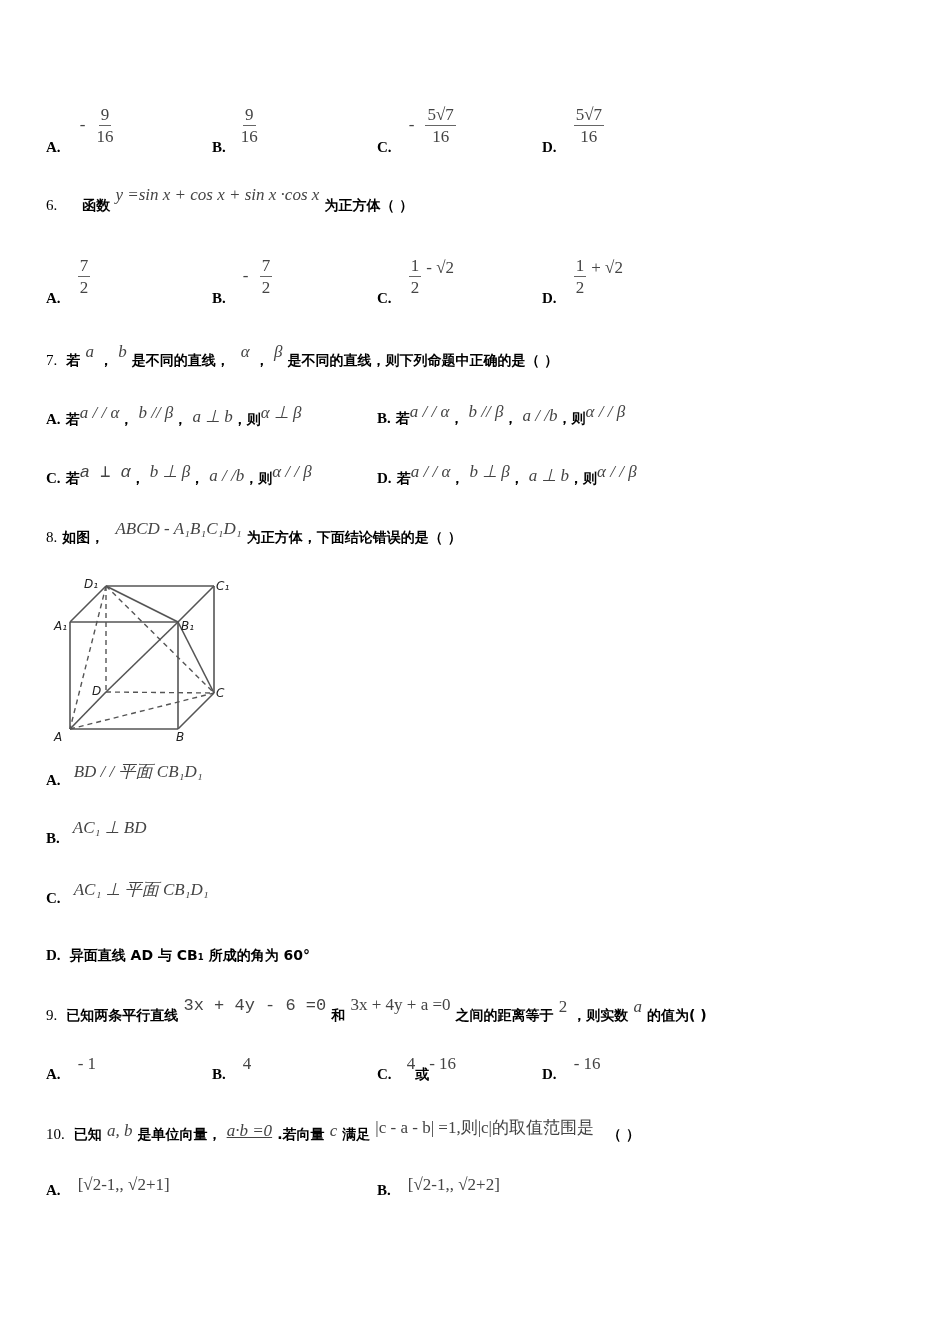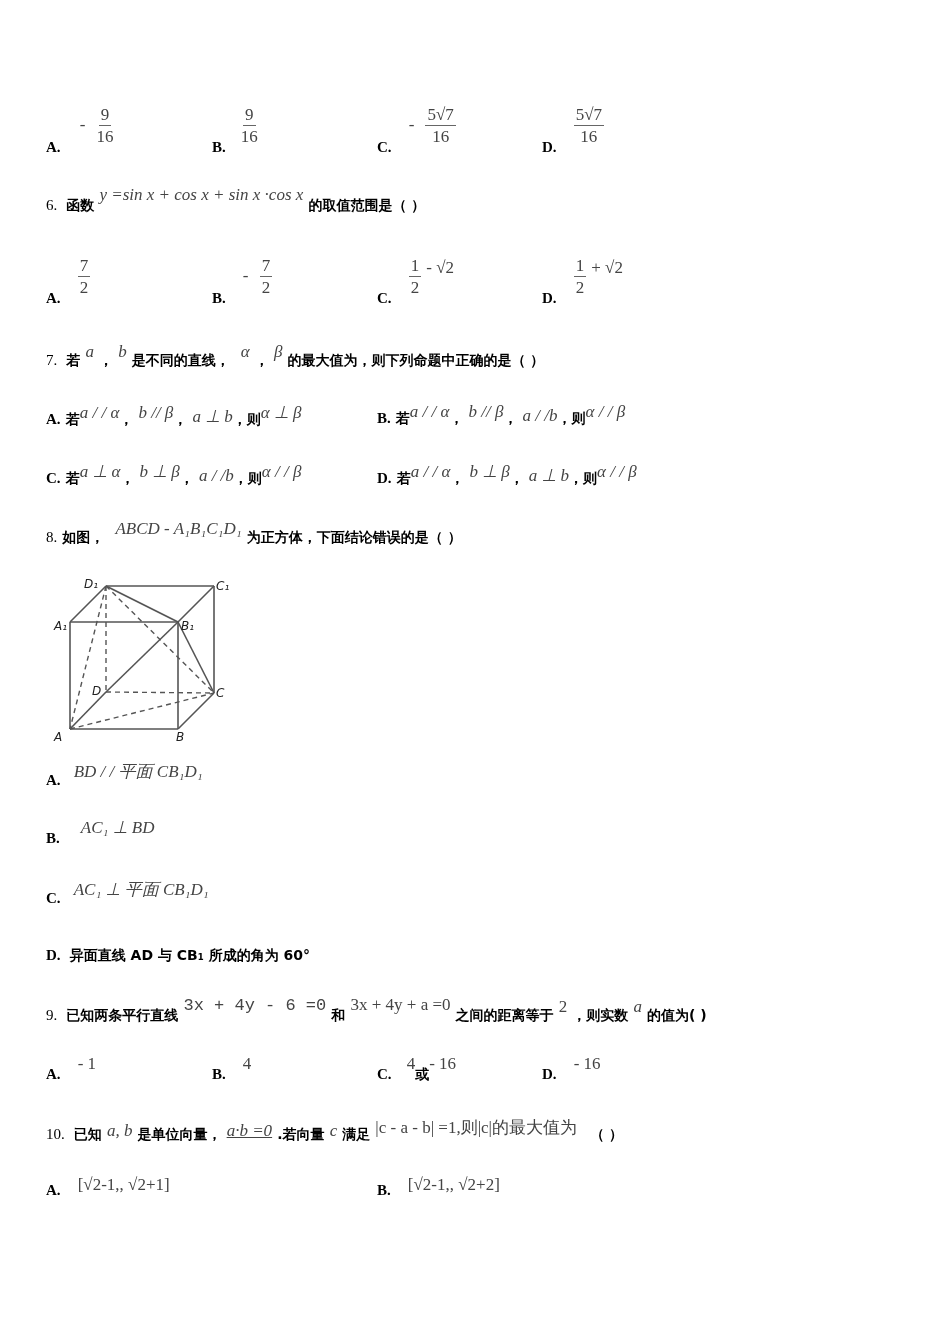--- a/index.html
+++ b/index.html
@@ -48,23 +48,23 @@
     <span class="lbl" style="position:relative;top:22px;">D.</span>
     <span class="frac" style="margin-left:12px;">
         <span class="num">5√7</span>
         <span class="den">16</span>
       </span>
   </div>
 </div>
 
 <div class="abs" style="left:46px;top:195px;">
   <span class="qnum">6.</span>
-  <span class="cn" style="margin-left:4px;font-family:Liberation Mono, monospace;">函数</span>
+  <span class="cn" style="margin-left:20px;font-family:Liberation Mono, monospace;">函数</span>
   <span class="mi" style="position:relative;top:-10px;margin-top:36px;">y =sin x + cos x + sin x ·cos x</span>
-  <span class="cn">的取值范围是（   ）</span>
+  <span class="cn">为正方体（   ）</span>
 </div>
 <div>
   <div class="abs" style="left:46px;top:256px;">
     <span class="lbl" style="position:relative;top:22px;">A.</span>
     <span class="frac" style="margin-left:12px;">
         <span class="num">7</span>
         <span class="den">2</span>
       </span>
   </div>
   <div class="abs" style="left:212px;top:256px;">
@@ -96,38 +96,38 @@
 <div class="abs" style="left:46px;top:350px;">
   <span class="qnum">7.</span>
   <span class="cn" style="margin-left:4px;">若</span>
   <span class="mi" style="position:relative;top:-8px;">a</span>
   <span class="cn">，</span>
   <span class="mi" style="position:relative;top:-8px;">b</span>
   <span class="cn">是不同的直线，</span>
   <span class="mi" style="position:relative;top:-8px;margin-left:6px;">α</span>
   <span class="cn">，</span>
   <span class="mi" style="position:relative;top:-8px;">β</span>
-  <span class="cn">的最大值为，则下列命题中正确的是（   ）</span>
+  <span class="cn">是不同的直线，则下列命题中正确的是（   ）</span>
 </div>
 <div>
   <div class="abs" style="left:46px;top:408px;">
     <span class="lbl">A.</span>
     <span class="cn">若</span><span class="mi" style="position:relative;top:-6px;">a / / α</span><span class="cn">，</span>
     <span class="mi" style="position:relative;top:-6px;">b // β</span><span class="cn">，</span>
     <span class="mi" style="position:relative;top:-2px;">a ⊥ b</span><span class="cn">，</span><span class="cn">则</span><span class="mi" style="position:relative;top:-6px;">α ⊥ β</span>
   </div>
   <div class="abs" style="left:377px;top:408px;">
     <span class="lbl">B.</span>
     <span class="cn">若</span><span class="mi" style="position:relative;top:-6px;">a / / α</span><span class="cn">，</span>
     <span class="mi" style="position:relative;top:-6px;">b // β</span><span class="cn">，</span>
     <span class="mi" style="position:relative;top:-2px;">a / /b</span><span class="cn">，</span><span class="cn">则</span><span class="mi" style="position:relative;top:-6px;">α / / β</span>
   </div>
   <div class="abs" style="left:46px;top:467px;">
     <span class="lbl">C.</span>
-    <span class="cn">若</span><span class="mi" style="position:relative;top:-6px;">a ⊥ α</span><span class="cn">，</span>
+    <span class="cn">若</span><span class="mi" style="position:relative;top:-6px;font-family:Liberation Mono, monospace;">a ⊥ α</span><span class="cn">，</span>
     <span class="mi" style="position:relative;top:-6px;">b ⊥ β</span><span class="cn">，</span>
     <span class="mi" style="position:relative;top:-2px;">a / /b</span><span class="cn">，</span><span class="cn">则</span><span class="mi" style="position:relative;top:-6px;">α / / β</span>
   </div>
   <div class="abs" style="left:377px;top:467px;">
     <span class="lbl">D.</span>
     <span class="cn">若</span><span class="mi" style="position:relative;top:-6px;">a / / α</span><span class="cn">，</span>
     <span class="mi" style="position:relative;top:-6px;">b ⊥ β</span><span class="cn">，</span>
     <span class="mi" style="position:relative;top:-2px;">a ⊥ b</span><span class="cn">，</span><span class="cn">则</span><span class="mi" style="position:relative;top:-6px;">α / / β</span>
   </div>
 </div>
@@ -173,21 +173,21 @@
   <text x="176" y="741"><tspan>B</tspan></text>
 </svg>
 
 <div>
   <div class="abs" style="left:46px;top:768px;">
     <span class="lbl">A.</span>
     <span class="mi" style="position:relative;top:-8px;margin-left:8px;">BD / / 平面 CB₁D₁</span>
   </div>
   <div class="abs" style="left:46px;top:827px;">
     <span class="lbl">B.</span>
-    <span class="mi" style="position:relative;top:-10px;margin-left:16px;">AC₁ ⊥ BD</span>
+    <span class="mi" style="position:relative;top:-10px;margin-left:8px;">AC₁ ⊥ BD</span>
   </div>
   <div class="abs" style="left:46px;top:886px;">
     <span class="lbl">C.</span>
     <span class="mi" style="position:relative;top:-8px;margin-left:8px;">AC₁ ⊥ 平面 CB₁D₁</span>
   </div>
   <div class="abs" style="left:46px;top:945px;">
     <span class="lbl">D.</span>
     <span class="cn" style="margin-left:4px;">异面直线 AD 与 CB₁ 所成的角为 60°</span>
   </div>
 </div>
@@ -225,21 +225,21 @@
 
 <div class="abs" style="left:46px;top:1122px;">
   <span class="qnum">10.</span>
   <span class="cn" style="margin-left:4px;">已知</span>
   <span class="mi" style="position:relative;top:-3px;">a, b</span>
   <span class="cn">是单位向量，</span>
   <span class="mi" style="position:relative;top:-3px;text-decoration:underline;">a·b =0</span>
   <span class="cn">.若向量</span>
   <span class="mi" style="position:relative;top:-3px;">c</span>
   <span class="cn">满足</span>
-  <span class="m" style="position:relative;top:-6px;">|c - a - b| =1,则|c|的最大值为</span>
+  <span class="m" style="position:relative;top:-6px;">|c - a - b| =1,则|c|的取值范围是</span>
   <span class="cn" style="margin-left:8px;">（ ）</span>
 </div>
 <div>
   <div class="abs" style="left:46px;top:1180px;">
     <span class="lbl">A.</span>
     <span class="m" style="position:relative;top:-5px;margin-left:12px;">[√2-1,, √2+1]</span>
   </div>
   <div class="abs" style="left:377px;top:1180px;">
     <span class="lbl">B.</span>
     <span class="m" style="position:relative;top:-5px;margin-left:12px;">[√2-1,, √2+2]</span>

